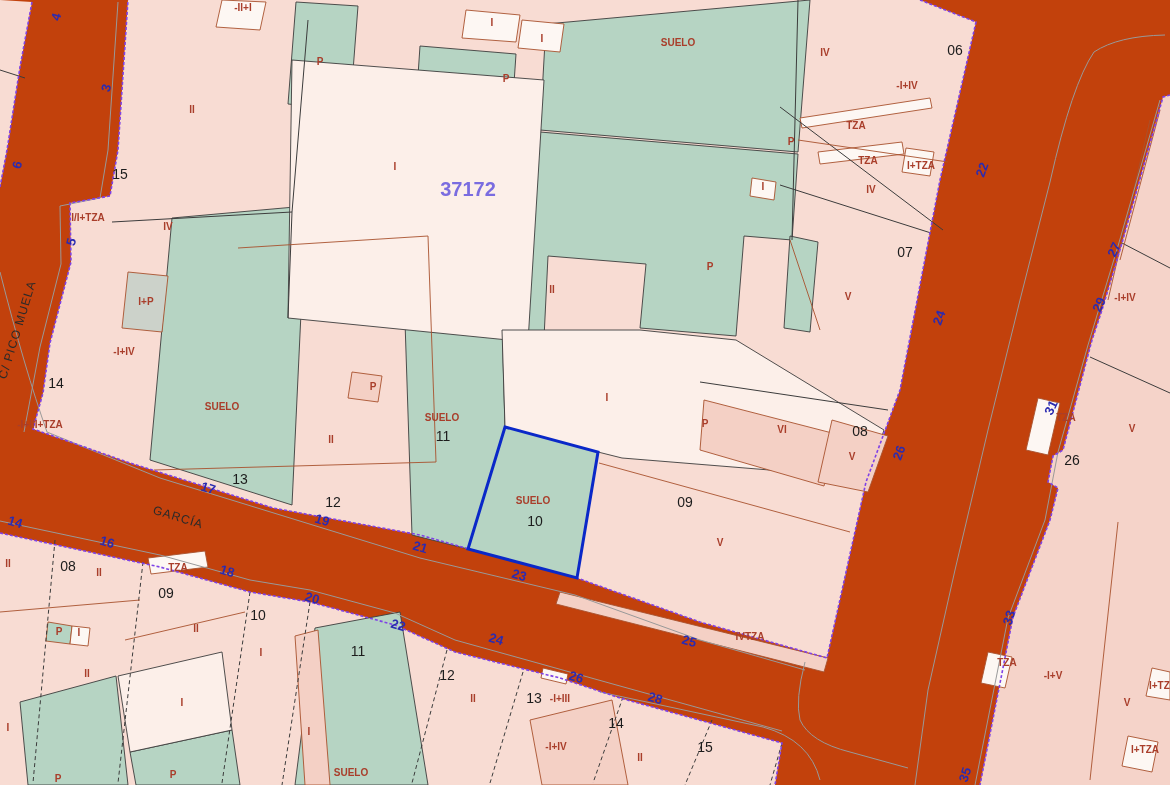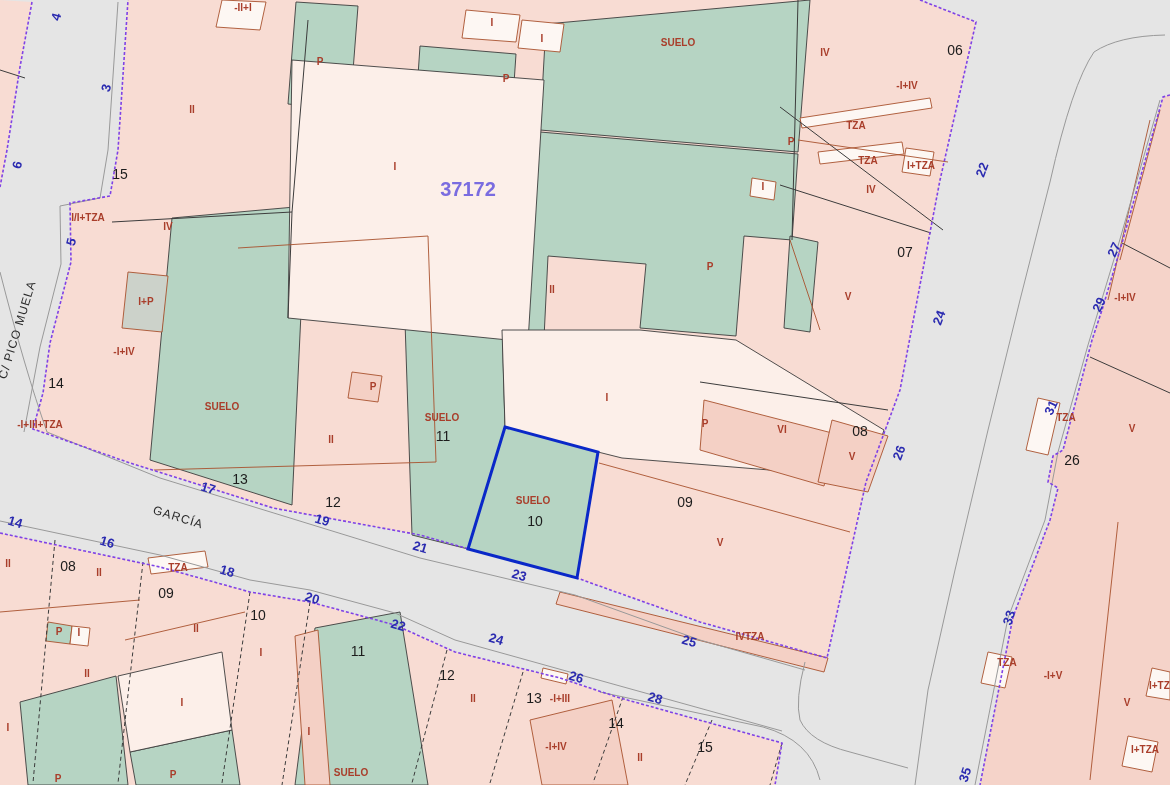--- a/index.html
+++ b/index.html
@@ -1,16 +1,16 @@
 <!DOCTYPE html>
 <html><head>
 <meta charset="utf-8">
 <style>
   html,body{margin:0;padding:0;background:#ffffff;}
-  .stage{position:relative;width:1170px;height:785px;overflow:hidden;background:#e5e5e5;
+  .stage{position:relative;width:1170px;height:785px;overflow:hidden;background:#c2410c;
          font-family:"Liberation Sans", sans-serif;}
   svg{display:block}
   
   .blk{fill:#f8dcd3;stroke:none}
   .blk2{fill:#f5d3c9;stroke:none}
   .grn{fill:#b6d4c3;stroke:#3c3c3c;stroke-width:0.9}
   .grnb{fill:#b6d4c3;stroke:#a8512e;stroke-width:0.9}
   .gry{fill:#ccd2ca;stroke:#a8512e;stroke-width:0.9}
   .lt{fill:#fcefe9;stroke:#3c3c3c;stroke-width:0.9}
   .wht{fill:#fdf7f3;stroke:#a8512e;stroke-width:0.9}

